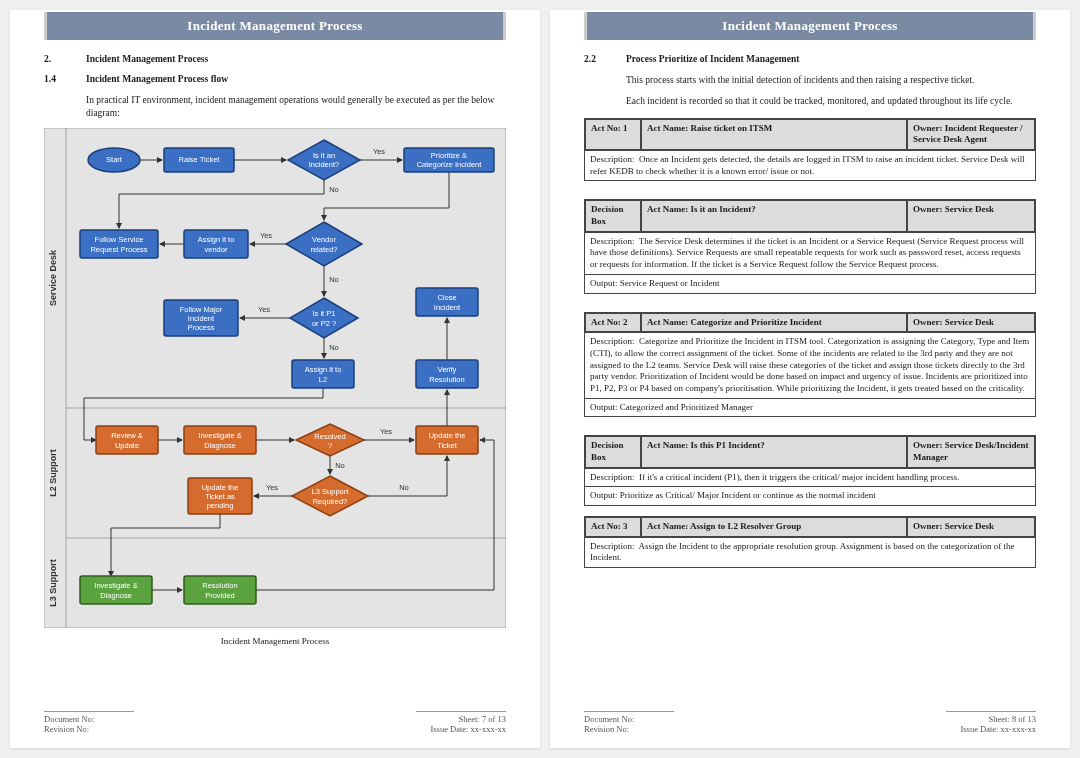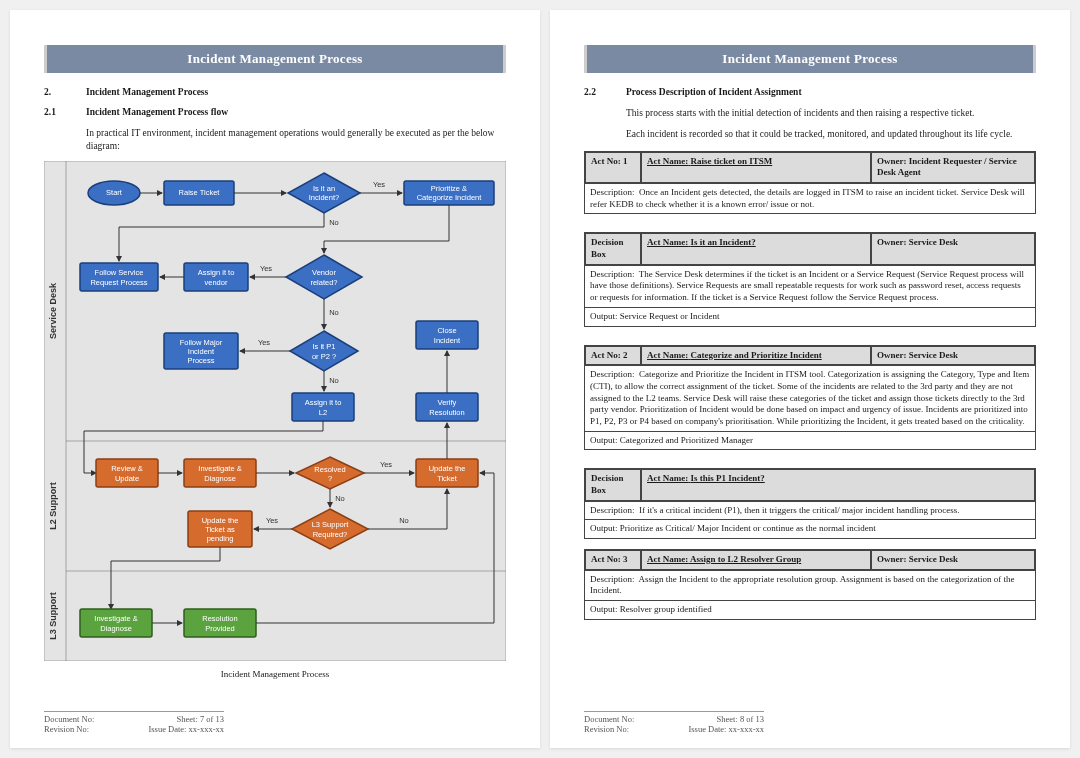--- a/index.html
+++ b/index.html
@@ -1,32 +1,32 @@
 <!DOCTYPE html>
 <html><head>
 <meta charset="utf-8">
 <style>
   * { box-sizing: border-box; margin: 0; padding: 0; }
   body { background: #f0f0f0; font-family: Georgia, serif; font-size: 9.5px; color: #1a1a1a; display: flex; gap: 10px; padding: 10px; }
-  .page { background: #fff; width: 530px; height: 738px; padding: 35px 34px; position: relative; box-shadow: 0 1px 3px rgba(0,0,0,0.1); }
+  .page { background: #fff; width: 530px; height: 738px; padding: 2px 34px; position: relative; box-shadow: 0 1px 3px rgba(0,0,0,0.1); }
   .hdr { background: #7a8aa3; color: #fff; text-align: center; padding: 6px 0; font-weight: bold; font-size: 13px; letter-spacing: .3px; border-left: 3px solid #ccc; border-right: 3px solid #ccc; margin-bottom: 14px; }
   .sec-row { display: flex; gap: 18px; margin-bottom: 10px; font-weight: bold; }
   .sec-num { min-width: 24px; }
   .body-text { margin-left: 42px; margin-bottom: 8px; line-height: 1.35; }
   .diagram { margin-left: 0; margin-top: 6px; }
   .fig-cap { text-align: center; margin-top: 6px; font-size: 9px; }
-  .footer { position: absolute; bottom: 14px; left: 34px; right: 34px; display: flex; font-size: 8.5px; color: #555; border-top: 1px solid transparent; }
+  .footer { position: absolute; bottom: 14px; left: 34px; right: 34px; display: flex; justify-content: space-between; font-size: 8.5px; color: #555; border-top: 1px solid transparent; }
   .footer .fl, .footer .fr { border-top: 1px solid #999; padding-top: 2px; min-width: 90px; }
   .footer .fr { text-align: right; }
   .tbl { border: 1px solid #444; margin-left: 0; margin-top: 10px; font-size: 9px; width: 100%; }
   .trow { display: flex; }
   .tcell { border: .5px solid #444; padding: 3px 5px; line-height: 1.3; }
   .thead { background: #dcdcdc; font-weight: bold; }
   .thead .tcell b { font-weight: bold; }
-  .w1 { width: 56px; } .w2 { flex: 1; text-decoration: underline; } .w3 { width: 164px; }
+  .w1 { width: 56px; } .w2 { flex: 1; } .w3 { width: 128px; }
   .desc { border-top: .5px solid #444; padding: 3px 5px; line-height: 1.3; }
   .desc b, .trow b { font-weight: normal; }
   svg text { font-family: Arial, sans-serif; }
   .node-blue { fill: #3b6fc4; stroke: #1a3f7a; stroke-width: 1.5; }
   .node-orange { fill: #d66b2e; stroke: #8a3f14; stroke-width: 1.5; }
   .node-green { fill: #5aa33f; stroke: #2f5e1d; stroke-width: 1.5; }
   .dia-bg { fill: #e4e4e4; stroke: #666; stroke-width: .5; }
   .lane { fill: none; stroke: #666; stroke-width: .5; }
   .arrow { stroke: #333; stroke-width: 1; fill: none; marker-end: url(#ah); }
   .lbl { font-size: 7.5px; fill: #fff; text-anchor: middle; dominant-baseline: middle; }
@@ -36,21 +36,21 @@
 </head>
 <body>
 
 <div class="page">
   <div class="hdr">Incident Management Process</div>
   <div class="sec-row">
     <span class="sec-num">2.</span>
     <span>Incident Management Process</span>
   </div>
   <div class="sec-row">
-    <span class="sec-num">2.1</span>
+    <span class="sec-num">1.4</span>
     <span>Incident Management Process flow</span>
   </div>
   <div class="body-text">In practical IT environment, incident management operations would generally be executed as per the below diagram:</div>
 
   <div class="diagram">
     <svg width="462" height="500" viewBox="0 0 462 500">
       <defs>
           <marker id="ah" markerWidth="6" markerHeight="6" refX="5" refY="3" orient="auto">
             <path d="M0,0 L6,3 L0,6 z" fill="#333"></path>
           </marker>
@@ -174,21 +174,21 @@
         <div>Sheet: 7 of 13</div>
         <div>Issue Date: xx-xxx-xx</div>
       </div>
   </div>
 </div>
 
 <div class="page">
   <div class="hdr">Incident Management Process</div>
   <div class="sec-row">
     <span class="sec-num">2.2</span>
-    <span>Process Description of Incident Assignment</span>
+    <span>Process Prioritize of Incident Management</span>
   </div>
   <div class="body-text">This process starts with the initial detection of incidents and then raising a respective ticket.</div>
   <div class="body-text">Each incident is recorded so that it could be tracked, monitored, and updated throughout its life cycle.</div>
 
   <div class="tbl">
     <div class="trow thead">
       <div class="tcell w1"><b>Act No:</b> <span>1</span></div>
       <div class="tcell w2"><b>Act Name:</b> <span>Raise ticket on ITSM</span></div>
       <div class="tcell w3"><b>Owner:</b> <span>Incident Requester / Service Desk Agent</span></div>
     </div>
@@ -212,33 +212,33 @@
       <div class="tcell w3"><b>Owner:</b> <span>Service Desk</span></div>
     </div>
     <div class="desc"><b>Description:</b>&nbsp; <span>Categorize and Prioritize the Incident in ITSM tool. Categorization is assigning the Category, Type and Item (CTI), to allow the correct assignment of the ticket. Some of the incidents are related to the 3rd party and they are not assigned to the L2 teams. Service Desk will raise these categories of the ticket and assign those tickets directly to the 3rd party vendor. Prioritization of Incident would be done based on impact and urgency of issue. Incidents are prioritized into P1, P2, P3 or P4 based on company's prioritisation. While prioritizing the Incident, it gets treated based on the criticality.</span></div>
     <div class="desc"><b>Output:</b> <span>Categorized and Prioritized Manager</span></div>
   </div>
 
   <div class="tbl" style="margin-top:18px;">
     <div class="trow thead">
       <div class="tcell w1"><b>Decision Box</b></div>
       <div class="tcell w2"><b>Act Name:</b> <span>Is this P1 Incident?</span></div>
+      <div class="tcell w3"><b>Owner:</b> <span>Service Desk/Incident Manager</span></div>
     </div>
     <div class="desc"><b>Description:</b>&nbsp; <span>If it's a critical incident (P1), then it triggers the critical/ major incident handling process.</span></div>
     <div class="desc"><b>Output:</b> <span>Prioritize as Critical/ Major Incident or continue as the normal incident</span></div>
   </div>
 
   <div class="tbl" style="">
     <div class="trow thead">
       <div class="tcell w1"><b>Act No:</b> <span>3</span></div>
       <div class="tcell w2"><b>Act Name:</b> <span>Assign to L2 Resolver Group</span></div>
       <div class="tcell w3"><b>Owner:</b> <span>Service Desk</span></div>
     </div>
     <div class="desc"><b>Description:</b>&nbsp; <span>Assign the Incident to the appropriate resolution group. Assignment is based on the categorization of the Incident.</span></div>
-    <div class="desc"><b>Output:</b> <span>Resolver group identified</span></div>
   </div>
 
   <div class="footer">
     <div class="fl">
         <div>Document No:</div>
         <div>Revision No:</div>
       </div>
     <div class="fr">
         <div>Sheet: 8 of 13</div>
         <div>Issue Date: xx-xxx-xx</div>

